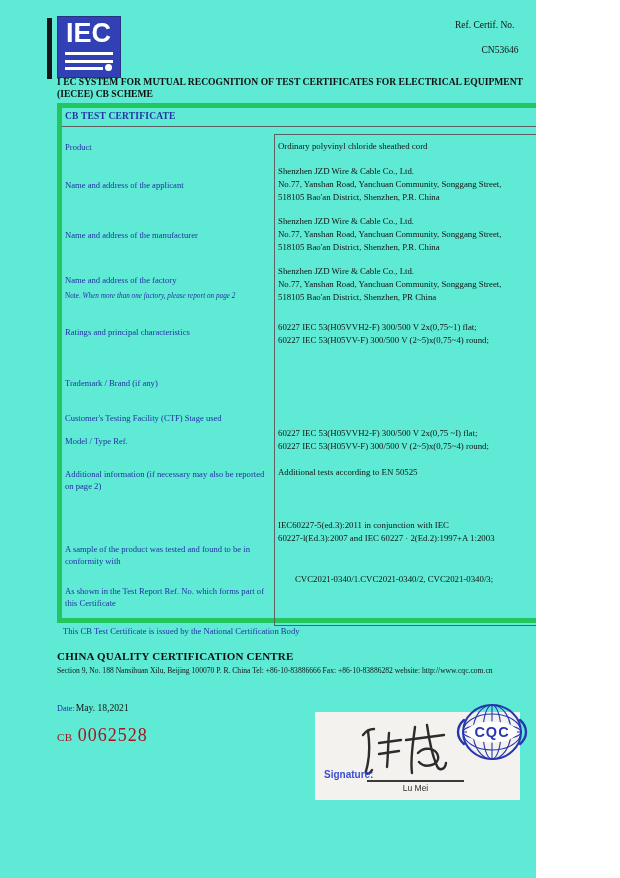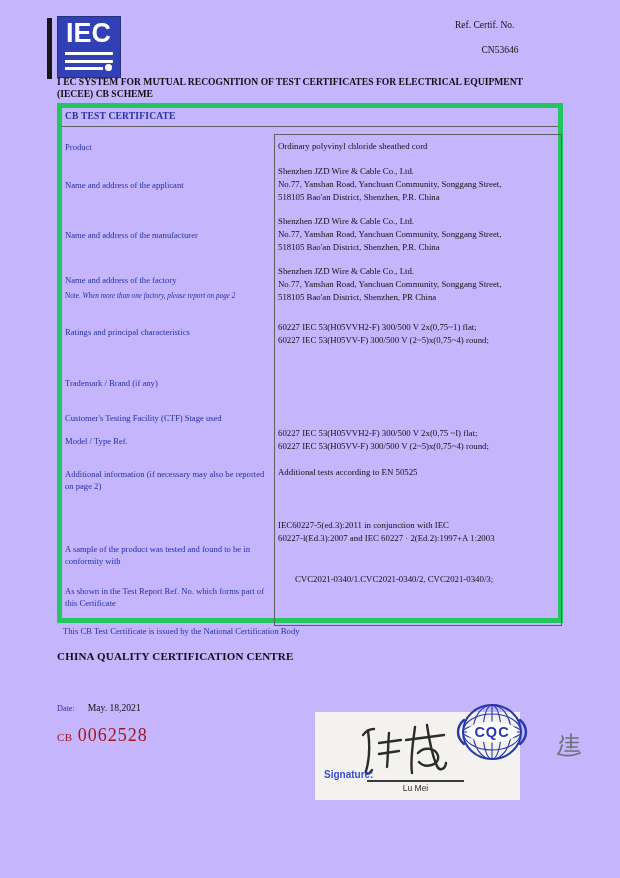--- a/index.html
+++ b/index.html
@@ -1,18 +1,18 @@
 <!DOCTYPE html>
 <html><head>
 <meta charset="utf-8">
 <style>
   * { margin:0; padding:0; box-sizing:border-box; }
   body { background:#ffffff; }
   .page {
-    position:relative; width:620px; height:878px; background:#c4b5fd;
+    position:relative; width:536px; height:878px; background:#5eead4;
     font-family:"Liberation Serif", serif; color:#151515; overflow:hidden;
   }
   .abs { position:absolute; }
   .prewrap { white-space:pre-line; }
   
   .iec-logo { position:absolute; left:47px; top:16px; width:80px; height:64px; }
   .iec-bar { position:absolute; left:0; top:2px; width:5px; height:61px; background:#16161a; }
   .iec-square { position:absolute; left:10px; top:0; width:64px; height:62px; background:#3141b5; border:1px solid #27317e; }
   .iec-text { position:absolute; left:8px; top:1px; color:#ffffff; font-family:"Liberation Sans", sans-serif; font-weight:bold; font-size:27px; letter-spacing:0px; }
   .iec-line { position:absolute; background:#ffffff; height:2.5px; }
@@ -25,21 +25,21 @@
   .lbl { position:absolute; left:3px; color:#2531a4; font-size:8.6px; line-height:11.5px; width:204px; }
   .note { position:absolute; left:3px; color:#2531a4; font-size:7.2px; width:210px; }
   .note i { font-style:italic; }
   .val { position:absolute; left:3px; font-size:8.8px; line-height:13px; color:#141414; width:280px; }
   .issued-note { position:absolute; left:63px; top:626px; color:#2531a4; font-size:8.6px; }
   
   .org-name { position:absolute; left:57px; top:650px; font-weight:bold; font-size:11px; color:#101010; letter-spacing:0.2px; }
   .org-address { position:absolute; left:57px; top:666px; font-size:7.6px; color:#141414; }
   .date-line { position:absolute; left:57px; top:697px; }
   .date-label { color:#2531a4; font-size:8.2px; }
-  .date-value { color:#141414; font-size:9.6px; margin-left:13px; }
+  .date-value { color:#141414; font-size:9.6px; margin-left:1px; }
   .cb-line { position:absolute; left:57px; top:725px; color:#a2171b; }
   .cb-label { font-size:11px; letter-spacing:0.5px; }
   .cb-number { font-size:18px; margin-left:5px; letter-spacing:1px; }
   
   .sig-patch { position:absolute; left:315px; top:712px; width:205px; height:88px; background:#f4f2ef; }
   .sig-label { position:absolute; left:9px; top:57px; color:#3a4fd0; font-family:"Liberation Sans", sans-serif; font-size:10px; font-weight:bold; }
   .sig-line { position:absolute; left:52px; top:68px; width:97px; height:1.5px; background:#3a3a3a; }
   .sig-name { position:absolute; left:52px; top:71px; width:97px; text-align:center; color:#2f2f2f; font-family:"Liberation Sans", sans-serif; font-size:8.5px; }
   .header-ref { font-size:9.5px; color:#141414; }
   .scheme-title { position:absolute; left:57px; top:76px; width:505px; font-weight:bold; font-size:9.6px; line-height:12px; color:#101010; white-space:pre-line; }
@@ -101,20 +101,21 @@
     <div class="lbl" style="top:305px;">Customer's Testing Facility (CTF) Stage used</div>
     <div class="lbl" style="top:328px;">Model / Type Ref.</div>
     <div class="lbl" style="top:361px;">Additional information (if necessary may also be reported on page 2)</div>
     <div class="lbl" style="top:436px;">A sample of the product was tested and found to be in conformity with</div>
     <div class="lbl" style="top:478px;">As shown in the Test Report Ref. No. which forms part of this Certificate</div>
   </div>
 
   <div class="issued-note">This CB Test Certificate is issued by the National Certification Body</div>
 
   <div class="org-name">CHINA QUALITY CERTIFICATION CENTRE</div>
+  <div class="org-address">Section 9, No. 188 Nansihuan Xilu, Beijing 100070 P. R. China Tel: +86-10-83886666 Fax: +86-10-83886282 website: http://www.cqc.com.cn</div>
 
   <div class="date-line">
     <span class="date-label">Date:</span><span class="date-value">May. 18,2021</span>
   </div>
 
   <div class="cb-line">
     <span class="cb-label">CB</span><span class="cb-number">0062528</span>
   </div>
 
   <div class="sig-patch">

